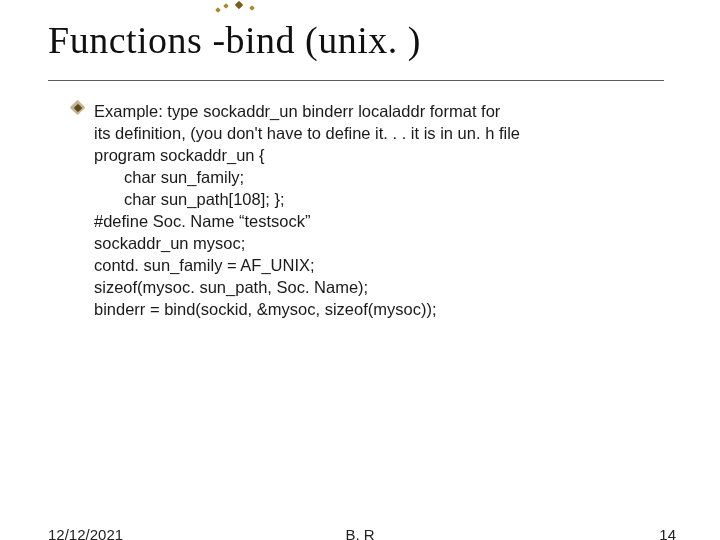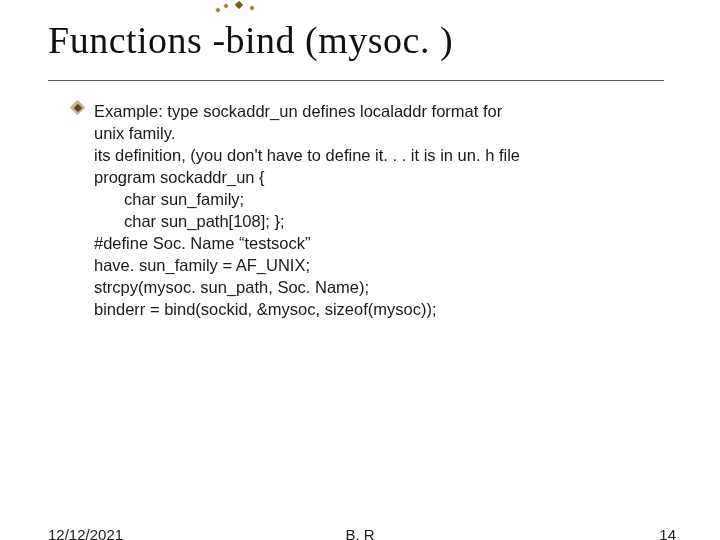--- a/index.html
+++ b/index.html
@@ -22,47 +22,47 @@
   .lead{position:relative}
   .ital{}
   .footer{position:absolute;bottom:14px;left:0;width:720px;font-size:15px;color:#222;font-family:"Trebuchet MS",Tahoma,Verdana,sans-serif}
   .date{position:absolute;left:48px}
   .author{position:absolute;left:0;width:720px;text-align:center}
   .page{position:absolute;right:44px}
 </style>
 </head>
 <body>
 <div class="slide">
-  <div class="title">Functions -bind (mysoc. )</div>
+  <div class="title">Functions -bind (unix. )</div>
   <div class="deco">
       <span class="a"></span>
       <span class="b"></span>
       <span class="c"></span>
       <span class="d"></span>
     </div>
   <div class="rule"></div>
 
   <div class="body">
     <p class="lead"><span class="bullet"></span>
       <span>Example: type </span>
       <span class="ital">sockaddr_un</span>
-      <span> defines localaddr format for</span>
+      <span> binderr localaddr format for</span>
     </p>
-    <p>unix family.</p>
     <p>
       <span>its definition, (you don't have to define it. . . it is in </span>
       <span class="ital">un. h</span>
       <span> file</span>
     </p>
     <p>program sockaddr_un {</p>
     <p class="indent">char sun_family;</p>
     <p class="indent">char sun_path[108]; };</p>
     <p>#define Soc. Name “testsock”</p>
-    <p>have. sun_family = AF_UNIX;</p>
-    <p>strcpy(mysoc. sun_path, Soc. Name);</p>
+    <p>sockaddr_un  mysoc;</p>
+    <p>contd. sun_family = AF_UNIX;</p>
+    <p>sizeof(mysoc. sun_path, Soc. Name);</p>
     <p>binderr = bind(sockid, &amp;mysoc, sizeof(mysoc));</p>
   </div>
 
   <div class="footer">
     <span class="date">12/12/2021</span>
     <span class="author">B. R</span>
     <span class="page">14</span>
   </div>
 </div>
 

